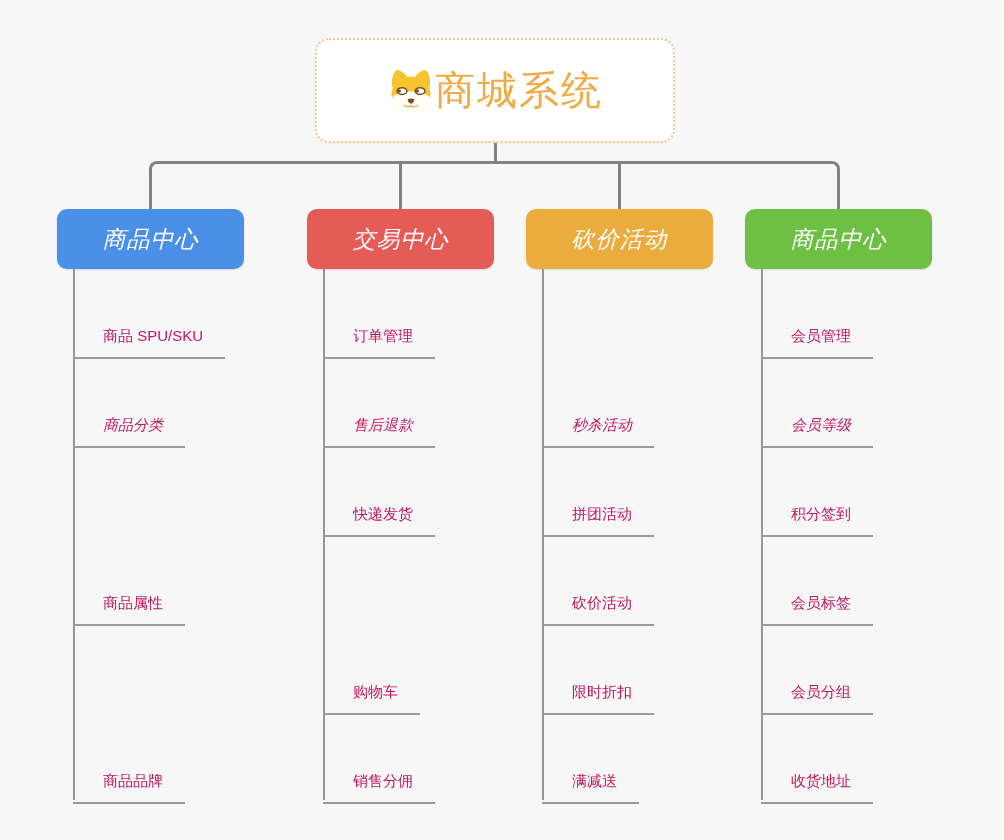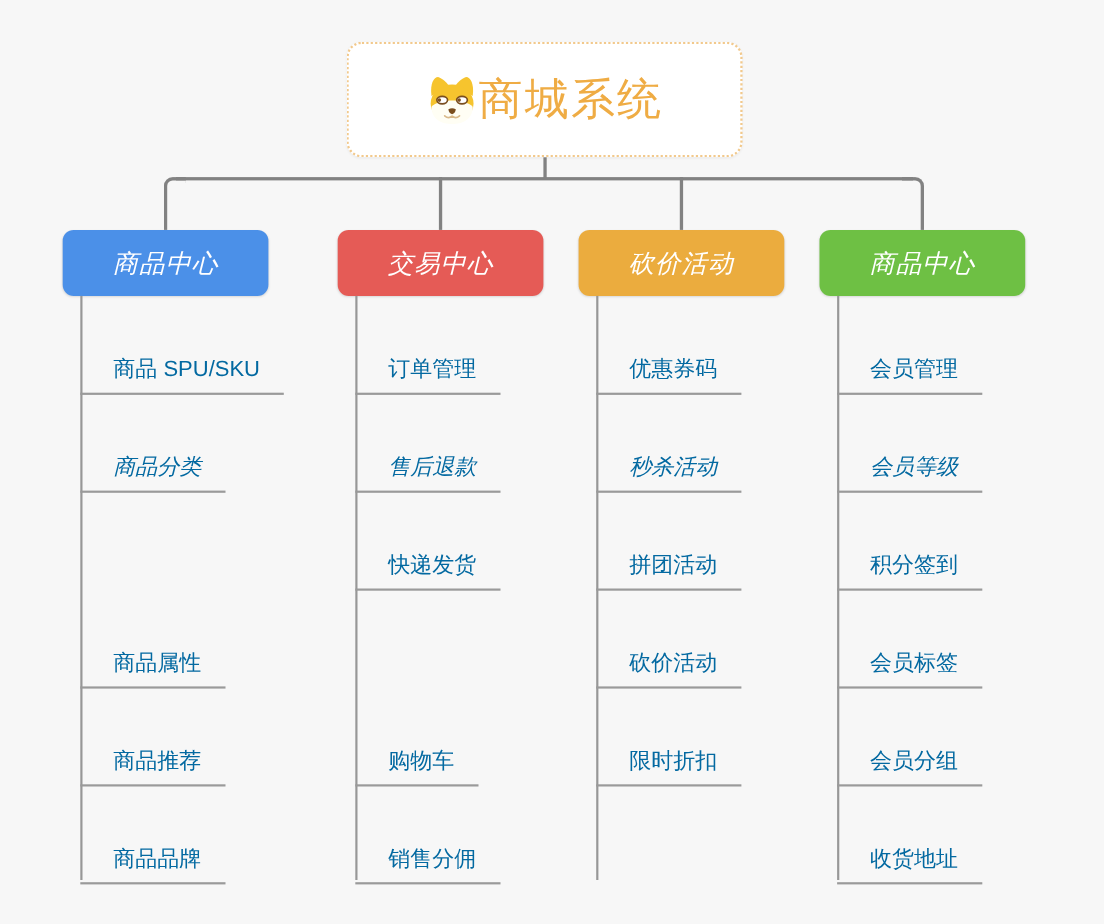--- a/index.html
+++ b/index.html
@@ -91,22 +91,22 @@
   }
 
   .leaf {
     position: absolute;
     left: 16px;
     height: 30px;
     line-height: 26px;
     padding: 0 22px 4px 30px;
     box-sizing: content-box;
     border-bottom: 2px solid #9A9A9A;
-    font-size: 20px;
-    color: #0369a1;
+    font-size: 15px;
+    color: #be185d;
     white-space: nowrap;
     cursor: default;
   }
   .leaf.p1 { top: 114px; }
   .leaf.p2 { top: 203px; font-style: italic; }
   .leaf.p3 { top: 292px; }
   .leaf.p4 { top: 381px; }
   .leaf.p5 { top: 470px; }
   .leaf.p6 { top: 559px; }
 </style>
@@ -137,42 +137,41 @@
   <div class="conn drop d2"></div>
   <div class="conn drop d3"></div>
   <div class="elbow right"></div>
 
   <div class="branch b0">
     <div class="branch-header" style="background-color: rgb(75, 144, 232);">商品中心</div>
     <div class="spine"></div>
     <div class="leaf p1">商品 SPU/SKU</div>
     <div class="leaf p2">商品分类</div>
     <div class="leaf p4">商品属性</div>
-    <div class="leaf p5">商品推荐</div>
     <div class="leaf p6">商品品牌</div>
   </div>
 
   <div class="branch b1">
     <div class="branch-header" style="background-color: rgb(229, 91, 86);">交易中心</div>
     <div class="spine"></div>
     <div class="leaf p1">订单管理</div>
     <div class="leaf p2">售后退款</div>
     <div class="leaf p3">快递发货</div>
     <div class="leaf p5">购物车</div>
     <div class="leaf p6">销售分佣</div>
   </div>
 
   <div class="branch b2">
     <div class="branch-header" style="background-color: rgb(235, 172, 62);">砍价活动</div>
     <div class="spine"></div>
-    <div class="leaf p1">优惠券码</div>
     <div class="leaf p2">秒杀活动</div>
     <div class="leaf p3">拼团活动</div>
     <div class="leaf p4">砍价活动</div>
     <div class="leaf p5">限时折扣</div>
+    <div class="leaf p6">满减送</div>
   </div>
 
   <div class="branch b3">
     <div class="branch-header" style="background-color: rgb(110, 192, 68);">商品中心</div>
     <div class="spine"></div>
     <div class="leaf p2">会员等级</div>
     <div class="leaf p1">会员管理</div>
     <div class="leaf p3">积分签到</div>
     <div class="leaf p4">会员标签</div>
     <div class="leaf p5">会员分组</div>

